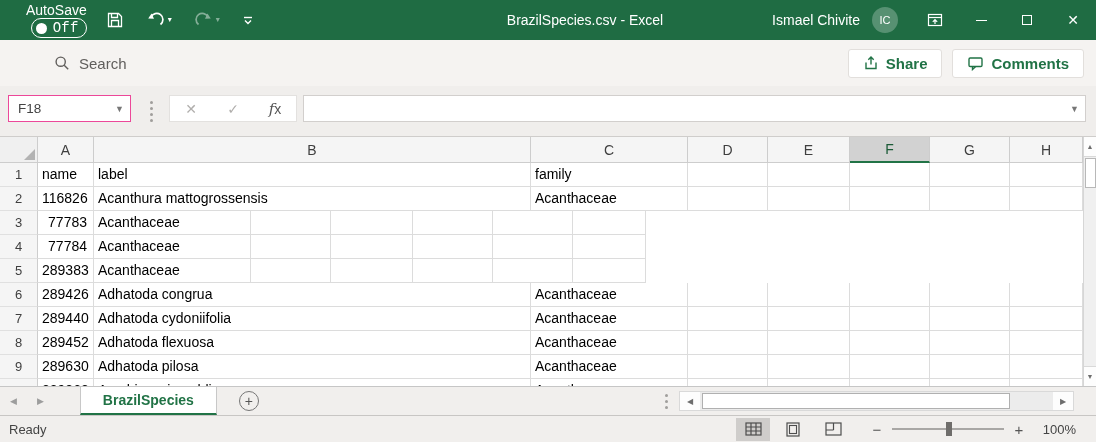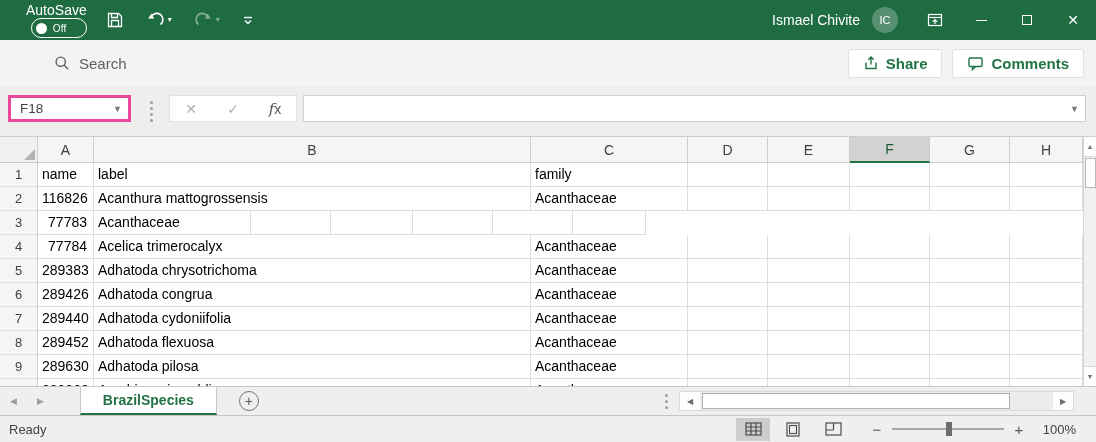--- a/index.html
+++ b/index.html
@@ -5,21 +5,21 @@
   * { margin:0; padding:0; box-sizing:border-box; }
   html,body { width:1096px; height:442px; overflow:hidden; font-family:"Liberation Sans",sans-serif; background:#fff; }
   .app { width:1096px; height:442px; display:flex; flex-direction:column; }
 
   
   .titlebar { height:40px; background:#1f6c43; display:flex; align-items:center; color:#fff; position:relative; flex:0 0 auto; }
   .tb-left { display:flex; align-items:center; padding-left:26px; gap:16px; z-index:2; }
   .autosave { display:flex; align-items:flex-end; font-size:14px;flex-direction:column; }
   .as-pill { width:56px; height:20px; border:1.5px solid #fff; border-radius:11px; display:flex; align-items:center; padding:0 6px 0 4px; gap:6px; cursor:default; }
   .as-dot { width:11px; height:11px; background:#fff; border-radius:50%; }
-  .as-state { font-size:10px; letter-spacing:.2px; }
+  .as-state { font-size:14px; letter-spacing:.2px;font-family:Liberation Mono, monospace; }
   .tb-btn { display:flex; align-items:center; gap:3px; padding:2px 3px; }
   .tb-caret { font-size:8px; line-height:8px; color:#fff; }
   .dim { opacity:.45; }
   .tb-title { position:absolute; left:50%; transform:translateX(-50%) translateX(37px); font-size:14px; white-space:nowrap; z-index:1; }
   .tb-right { margin-left:auto; display:flex; align-items:center; height:40px; z-index:2;justify-content:center; }
   .tb-user { font-size:14px; margin-right:12px; }
   .avatar { width:26px; height:26px; border-radius:50%; background:rgba(255,255,255,.25); color:#fff; font-size:11px; display:flex; align-items:center; justify-content:center; margin-right:14px; }
   .winbtn { width:46px; height:40px; display:flex; align-items:center; justify-content:center; color:#fff; font-size:14px; }
   .max-box { width:10px; height:10px; border:1.2px solid #fff; }
   .min-line { width:11px; height:0; border-top:1.4px solid #fff; }
@@ -27,21 +27,21 @@
   
   .tabsrow { height:46px; background:#f5f3f1; display:flex; align-items:center; padding-left:20px; flex:0 0 auto; }
   .rtabs { display:flex; align-items:center; gap:29px; font-size:15px; color:#3b3a39; }
   .rtab { padding:4px 2px; cursor:default; white-space:nowrap; }
   .searchbox { display:flex; align-items:center; gap:9px; margin-left:34px; color:#605e5c; font-size:15px; }
   .ribbon-actions { margin-left:auto; display:flex; align-items:center; gap:10px; margin-right:12px; }
   .pill-btn { display:flex; align-items:center; gap:7px; background:#fff; border:1px solid #e2dfdc; border-radius:3px; padding:5px 14px; color:#217346; font-weight:bold; font-size:15px; }
 
   
   .formularow { height:50px; background:#f0eeec; display:flex; align-items:flex-start; padding-top:9px; flex:0 0 auto; }
-  .namebox { width:123px; height:27px; margin-left:8px; background:#fff; border:3px solid #ec4899; display:flex; align-items:center; font-size:13.5px; color:#444; padding:0 6px 0 9px; }
+  .namebox { width:123px; height:27px; margin-left:8px; background:#fff; border:1px solid #ec4899; display:flex; align-items:center; font-size:13.5px; color:#444; padding:0 6px 0 9px; }
   .namebox .nb-caret { margin-left:auto; font-size:9px; color:#777; }
   .vdots { display:flex; flex-direction:column; gap:3px; margin:6px 0 0 14px; padding:0 5px; }
   .vdots i { width:3px; height:3px; border-radius:50%; background:#a09e9c; }
   .fbtns { height:27px; margin-left:11px; background:#fff; border:1px solid #e3e1df; display:flex; align-items:center; }
   .fbtn { width:42px; height:25px; display:flex; align-items:center; justify-content:center; color:#b0aeac; font-size:14px; }
   .fx { color:#555; font-size:14px; }
   .fx i { font-family:"DejaVu Serif",serif; font-style:italic; font-size:15px; }
   .fml-wrap { position:relative; flex:1; margin:0 10px 0 6px; }
   .fml-input { width:100%; height:27px; border:1px solid #d2cfcd; background:#fff; outline:none; font-size:13.5px; padding:0 24px 0 6px; }
   .fml-chev { position:absolute; right:7px; top:9px; color:#777; font-size:9px; }
@@ -121,20 +121,21 @@
           </svg>
         <span class="tb-caret">▾</span>
       </div>
       <div class="tb-btn">
         <svg width="12" height="12" viewBox="0 0 12 12">
             <path d="M2 3.5 h8" stroke="#fff" stroke-width="1.4"></path>
             <path d="M3 6.5 l3 3 l3 -3" fill="none" stroke="#fff" stroke-width="1.4"></path>
           </svg>
       </div>
     </div>
+    <div class="tb-title">BrazilSpecies.csv - Excel</div>
     <div class="tb-right">
       <span class="tb-user">Ismael Chivite</span>
       <span class="avatar">IC</span>
       <div class="winbtn">
         <svg width="16" height="16" viewBox="0 0 16 16">
             <rect x="1.5" y="2.5" width="13" height="11" fill="none" stroke="#fff" stroke-width="1.2"></rect>
             <path d="M1.5 5.5 h13" stroke="#fff" stroke-width="1.2"></path>
             <path d="M8 12 V8 M5.8 9.8 L8 7.6 L10.2 9.8" fill="none" stroke="#fff" stroke-width="1.2"></path>
           </svg>
       </div>
@@ -241,32 +242,30 @@
           <div class="cell" style="width: 157px;">Acanthaceae</div>
           <div class="cell" style="width: 80px;"></div>
           <div class="cell" style="width: 82px;"></div>
           <div class="cell" style="width: 80px;"></div>
           <div class="cell" style="width: 80px;"></div>
           <div class="cell" style="width: 73px;"></div>
         </div>
         <div class="gridrow">
           <div class="rowh">4</div>
           <div class="cell num" style="width: 56px;">77784</div>
-          <div class="cell" style="width: 437px;">Acelica trimerocalyx</div>
           <div class="cell" style="width: 157px;">Acanthaceae</div>
           <div class="cell" style="width: 80px;"></div>
           <div class="cell" style="width: 82px;"></div>
           <div class="cell" style="width: 80px;"></div>
           <div class="cell" style="width: 80px;"></div>
           <div class="cell" style="width: 73px;"></div>
         </div>
         <div class="gridrow">
           <div class="rowh">5</div>
           <div class="cell num" style="width: 56px;">289383</div>
-          <div class="cell" style="width: 437px;">Adhatoda chrysotrichoma</div>
           <div class="cell" style="width: 157px;">Acanthaceae</div>
           <div class="cell" style="width: 80px;"></div>
           <div class="cell" style="width: 82px;"></div>
           <div class="cell" style="width: 80px;"></div>
           <div class="cell" style="width: 80px;"></div>
           <div class="cell" style="width: 73px;"></div>
         </div>
         <div class="gridrow">
           <div class="rowh">6</div>
           <div class="cell num" style="width: 56px;">289426</div>

